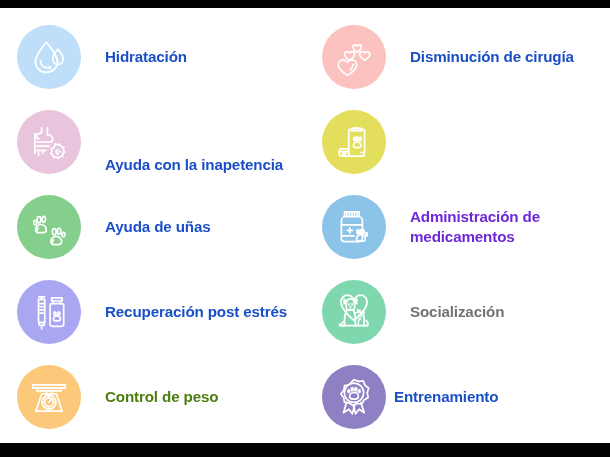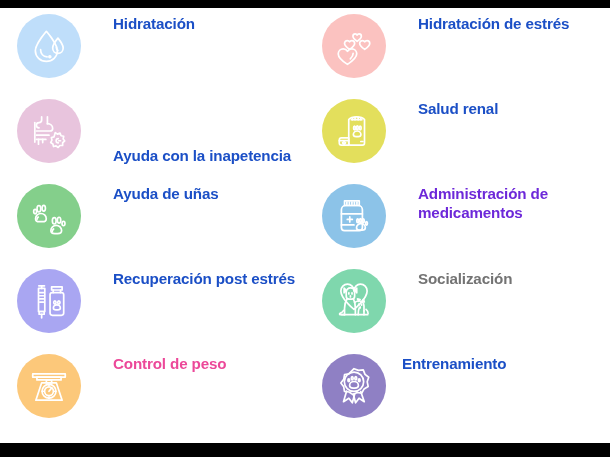--- a/index.html
+++ b/index.html
@@ -50,23 +50,23 @@
     width: 305px;
     height: 435px;
     position: relative;
     box-sizing: border-box;
     padding-left: 17px;
     padding-top: 6px;
   }
   .item {
     display: flex;
     flex-direction: row;
+    align-items: center;
     height: 85px;
     box-sizing: border-box;
-    gap: 8px;
   }
   .badge {
     flex: 0 0 auto;
     width: 64px;
     height: 64px;
     border-radius: 50%;
     display: flex;
     align-items: center;
     justify-content: center;
     box-sizing: border-box;
@@ -202,40 +202,40 @@
                 <circle cx="20" cy="25" r="6.6"></circle>
                 <circle cx="20" cy="25" r="4.2"></circle>
                 <path d="M20 25 L22.6 21.8"></path>
                 <path d="M20 18.4 L20 19.6"></path>
                 <path d="M20 30.4 L20 31.6"></path>
                 <path d="M13.4 25 L14.6 25"></path>
                 <path d="M25.4 25 L26.6 25"></path>
               </svg>
             </span>
           </div>
-          <div class="label" style="color: #ec4899;">Control de peso</div>
+          <div class="label" style="color: #4d7c0f;">Control de peso</div>
         </div>
 
       </div>
 
       <div class="column col-right">
 
         <div class="item">
           <div class="badge" style="background:#fbc2c0">
             <span>
               <svg viewBox="0 0 40 40">
                 <path d="M19 10.8 C19 9.5 20 8.5 21.2 8.5 C22 8.5 22.7 9 23 9.6 C23.3 9 24 8.5 24.8 8.5 C26 8.5 27 9.5 27 10.8 C27 12.8 23 15.6 23 15.6 C23 15.6 19 12.8 19 10.8 Z"></path>
                 <path d="M11 17.5 C11 16 12.2 14.8 13.6 14.8 C14.6 14.8 15.4 15.3 15.8 16 C16.2 15.3 17 14.8 18 14.8 C19.4 14.8 20.6 16 20.6 17.5 C20.6 19.8 15.8 23.2 15.8 23.2 C15.8 23.2 11 19.8 11 17.5 Z"></path>
                 <path d="M25.4 17.5 C25.4 16 26.6 14.8 28 14.8 C29 14.8 29.8 15.3 30.2 16 C30.6 15.3 31.4 14.8 32.4 14.8 C33.8 14.8 35 16 35 17.5 C35 19.8 30.2 23.2 30.2 23.2 C30.2 23.2 25.4 19.8 25.4 17.5 Z"></path>
                 <path d="M5 27.5 C5 24.8 7.1 22.7 9.7 22.7 C11.5 22.7 13 23.6 13.8 25 C14.6 23.6 16.1 22.7 17.9 22.7 C20.5 22.7 22.6 24.8 22.6 27.5 C22.6 31.8 13.8 37.5 13.8 37.5 C13.8 37.5 5 31.8 5 27.5 Z"></path>
                 <path d="M19.2 27 C19.2 29 17.8 31 16.5 32.2"></path>
               </svg>
             </span>
           </div>
-          <div class="label" style="color: rgb(27, 79, 198);">Hidratación de estrés</div>
+          <div class="label" style="color: rgb(27, 79, 198);">Disminución de cirugía</div>
         </div>
 
         <div class="item">
           <div class="badge" style="background:#e3df5c">
             <span>
               <svg viewBox="0 0 40 40">
                 <path d="M15 9 C15 9 17 6.5 22.5 6.5 C28 6.5 30 9 30 9 L30 31.5 C30 32.6 29.1 33.5 28 33.5 L17 33.5 C15.9 33.5 15 32.6 15 31.5 Z"></path>
                 <path d="M17.5 9.2 L27.5 9.2"></path>
                 <path d="M18.5 7.6 L18.5 9.2"></path>
                 <path d="M21 7 L21 9.2"></path>
@@ -245,21 +245,20 @@
                 <path d="M19.6 17.2 C19.6 16.2 20 15.4 20.5 15.4 C21 15.4 21.4 16.2 21.4 17.2 C21.4 18.2 21 19 20.5 19 C20 19 19.6 18.2 19.6 17.2 Z"></path>
                 <path d="M22.3 16.9 C22.3 15.9 22.7 15.1 23.2 15.1 C23.7 15.1 24.1 15.9 24.1 16.9 C24.1 17.9 23.7 18.7 23.2 18.7 C22.7 18.7 22.3 17.9 22.3 16.9 Z"></path>
                 <path d="M25 17.2 C25 16.2 25.4 15.4 25.9 15.4 C26.4 15.4 26.8 16.2 26.8 17.2 C26.8 18.2 26.4 19 25.9 19 C25.4 19 25 18.2 25 17.2 Z"></path>
                 <path d="M19.4 23.4 C19.4 21.5 21 20 23 20 C25 20 26.6 21.5 26.6 23.4 C26.6 24.7 25.4 25.4 24 25.4 L22 25.4 C20.6 25.4 19.4 24.7 19.4 23.4 Z"></path>
                 <path d="M6 28.5 C6 27.4 6.9 26.5 8 26.5 L15 26.5 L15 33.5 L8 33.5 C6.9 33.5 6 32.6 6 31.5 Z"></path>
                 <path d="M6 29.2 L15 29.2"></path>
                 <path d="M10.5 30 L12 31.4 L10.5 32.8 L9 31.4 Z"></path>
               </svg>
             </span>
           </div>
-          <div class="label" style="color: rgb(27, 79, 198);">Salud renal</div>
         </div>
 
         <div class="item">
           <div class="badge" style="background:#8cc3e8">
             <span>
               <svg viewBox="0 0 40 40">
                 <path d="M11 5.5 L25 5.5 L25 10 L11 10 Z"></path>
                 <path d="M13.2 6.8 L13.2 8.7"></path>
                 <path d="M15.6 6.8 L15.6 8.7"></path>
                 <path d="M18 6.8 L18 8.7"></path>

